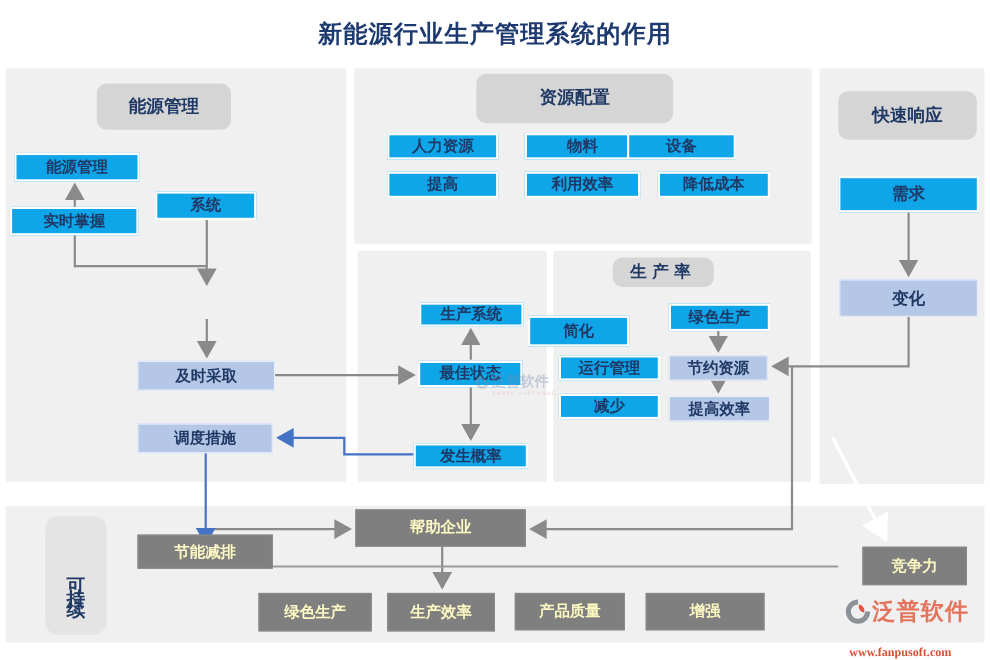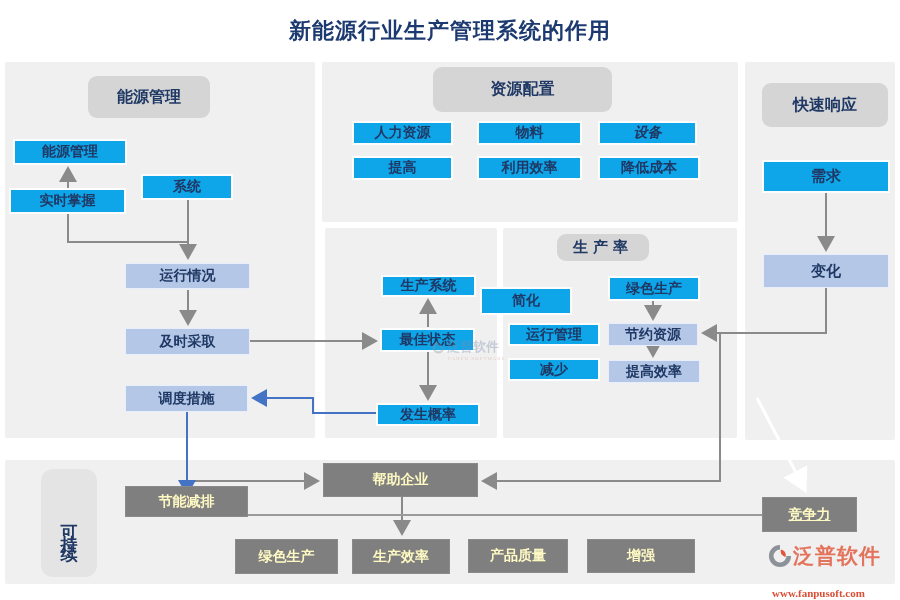--- a/index.html
+++ b/index.html
@@ -80,48 +80,47 @@
 
   <div class="hdr" style="left:88px;top:76px;width:122px;height:42px;">能源管理</div>
   <div class="hdr" style="left:433px;top:67px;width:179px;height:45px;">资源配置</div>
   <div class="hdr" style="left:557px;top:234px;width:92px;height:27px;letter-spacing:5px;font-size:15px;">生产率</div>
   <div class="hdr" style="left:762px;top:83px;width:126px;height:44px;">快速响应</div>
   <div class="hdr-v" style="left:41px;top:469px;width:56px;height:108px;">可持续</div>
 
   <div class="node node--gray" style="left:13px;top:139px;width:114px;height:26px;">能源管理</div>
   <div class="node node--gray" style="left:141px;top:174px;width:92px;height:26px;">系统</div>
   <div class="node node--gray" style="left:9px;top:188px;width:117px;height:26px;">实时掌握</div>
-  <div class="node node--blue" style="left:125px;top:263px;width:125px;height:26px;">运行情况</div>
   <div class="node node--blue" style="left:125px;top:328px;width:125px;height:27px;">及时采取</div>
   <div class="node node--blue" style="left:125px;top:385px;width:123px;height:27px;">调度措施</div>
 
   <div class="node node--gray" style="left:352px;top:121px;width:101px;height:24px;">人力资源</div>
   <div class="node node--gray" style="left:477px;top:121px;width:105px;height:24px;">物料</div>
-  <div class="node node--gray" style="left:598px;top:121px;width:99px;height:24px;font-style:italic;">设备</div>
+  <div class="node node--gray" style="left:570px;top:121px;width:99px;height:24px;">设备</div>
   <div class="node node--gray" style="left:352px;top:156px;width:101px;height:24px;">提高</div>
   <div class="node node--gray" style="left:477px;top:156px;width:105px;height:24px;">利用效率</div>
   <div class="node node--gray" style="left:598px;top:156px;width:102px;height:24px;">降低成本</div>
 
   <div class="node node--gray" style="left:381px;top:275px;width:95px;height:22px;">生产系统</div>
   <div class="node node--gray" style="left:380px;top:328px;width:95px;height:24px;">最佳状态</div>
   <div class="node node--gray" style="left:376px;top:403px;width:104px;height:23px;">发生概率</div>
 
   <div class="node node--gray" style="left:480px;top:287px;width:92px;height:28px;">简化</div>
   <div class="node node--gray" style="left:508px;top:323px;width:92px;height:23px;">运行管理</div>
   <div class="node node--gray" style="left:508px;top:358px;width:92px;height:23px;">减少</div>
   <div class="node node--gray" style="left:608px;top:276px;width:92px;height:25px;">绿色生产</div>
   <div class="node node--blue" style="left:608px;top:323px;width:90px;height:23px;">节约资源</div>
   <div class="node node--blue" style="left:608px;top:360px;width:92px;height:23px;">提高效率</div>
 
   <div class="node node--gray" style="left:762px;top:160px;width:128px;height:33px;font-size:15px;">需求</div>
   <div class="node node--blue" style="left:763px;top:254px;width:126px;height:34px;font-size:15px;">变化</div>
 
   <div class="node node--dark" style="left:125px;top:486px;width:123px;height:31px;">节能减排</div>
   <div class="node node--dark" style="left:323px;top:463px;width:155px;height:34px;">帮助企业</div>
-  <div class="node node--dark" style="left:762px;top:497px;width:95px;height:35px;text-decoration:underline;">竞争力</div>
+  <div class="node node--dark" style="left:784px;top:497px;width:95px;height:35px;">竞争力</div>
   <div class="node node--dark" style="left:235px;top:539px;width:103px;height:35px;">绿色生产</div>
   <div class="node node--dark" style="left:352px;top:539px;width:98px;height:35px;">生产效率</div>
   <div class="node node--dark" style="left:468px;top:539px;width:100px;height:34px;">产品质量</div>
   <div class="node node--dark" style="left:587px;top:539px;width:108px;height:34px;">增强</div>
 
   <div class="wm-center">
     <div class="row">
       <svg width="13" height="13" viewBox="0 0 26 26">
         <path d="M13,1 A12,12 0 1,0 25,13 L20,13 A7,7 0 1,1 13,6 Z" fill="#8d9299"></path>
         <path d="M14,6 C18,7 20,10 19,14 C15,13 13,10 14,6 Z" fill="#c97f70"></path>

